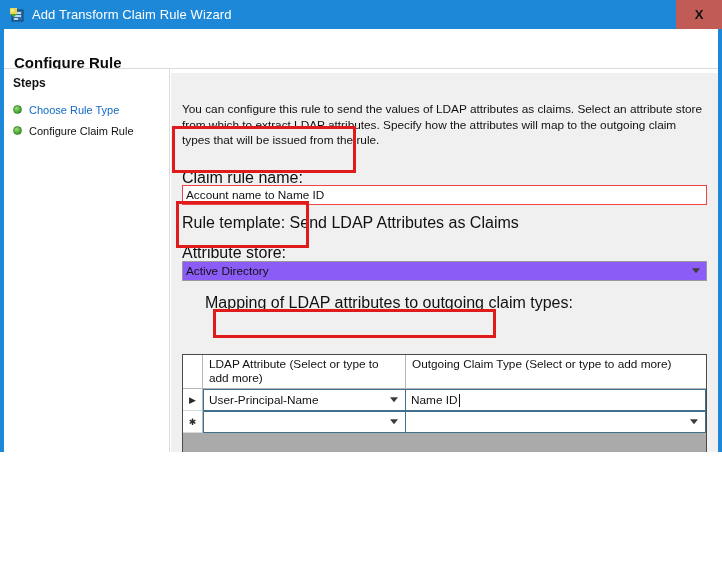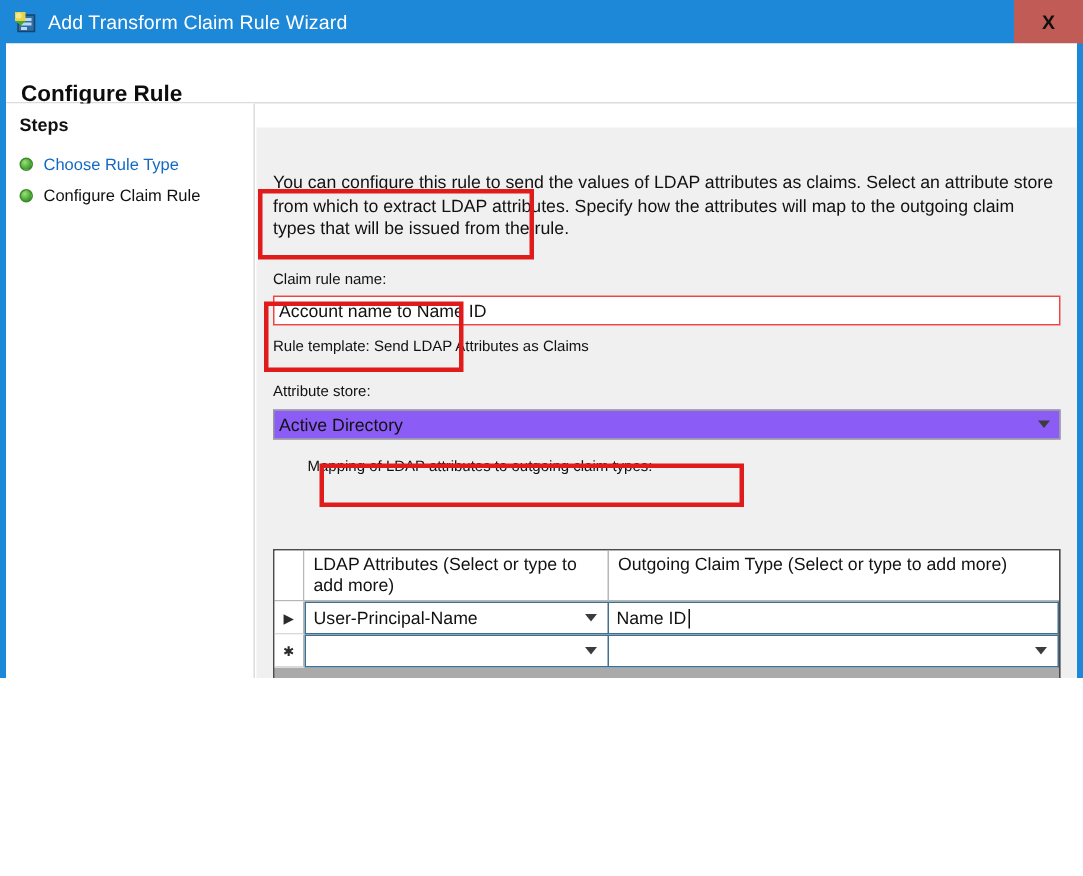--- a/index.html
+++ b/index.html
@@ -132,40 +132,40 @@
     margin-right: 7px;
     flex: none;
   }
   .step-label-link { color: #1269c4; }
   .step-label-current { color: #111111; }
 
   
   .content {
     position: absolute;
     left: 167px;
-    top: 56px;
+    top: 44px;
     width: 547px;
     height: 498px;
     background: #f0f0f0;
     box-sizing: border-box;
   }
 
   .desc {
     position: absolute;
     left: 11px;
     top: 29px;
     width: 525px;
     font-size: 11.8px;
     color: #111111;
     line-height: 15.5px;
   }
 
   .field-label {
     position: absolute;
-    font-size: 10px;
+    font-size: 16px;
     color: #111111;
   }
 
   .textbox {
     position: absolute;
     background: #ffffff;
     border: 1px solid #ef4444;
     box-sizing: border-box;
     font-family: "Liberation Sans", sans-serif;
     font-size: 11.8px;
@@ -389,21 +389,21 @@
       <div class="combo" style="left:11px; top:188px; width:525px; height:20px;">
         <span>Active Directory</span>
         <span class="chev"></span>
       </div>
 
       <div class="field-label" style="left:11px; top:221px;margin-left:23px;">Mapping of LDAP attributes to outgoing claim types:</div>
 
       <div class="grid">
         <div class="grid-head">
           <div class="gh-cell gh-sel"></div>
-          <div class="gh-cell gh-a">LDAP Attributes (Select or type to add more)</div>
+          <div class="gh-cell gh-a">LDAP Attribute (Select or type to add more)</div>
           <div class="gh-cell gh-b">Outgoing Claim Type (Select or type to add more)</div>
         </div>
 
         <div class="grid-row">
           <div class="gr-sel">▶</div>
           <div class="gr-cell gr-a first">
             <span>User-Principal-Name</span>
             <span class="chev"></span>
           </div>
           <div class="gr-cell gr-b">

